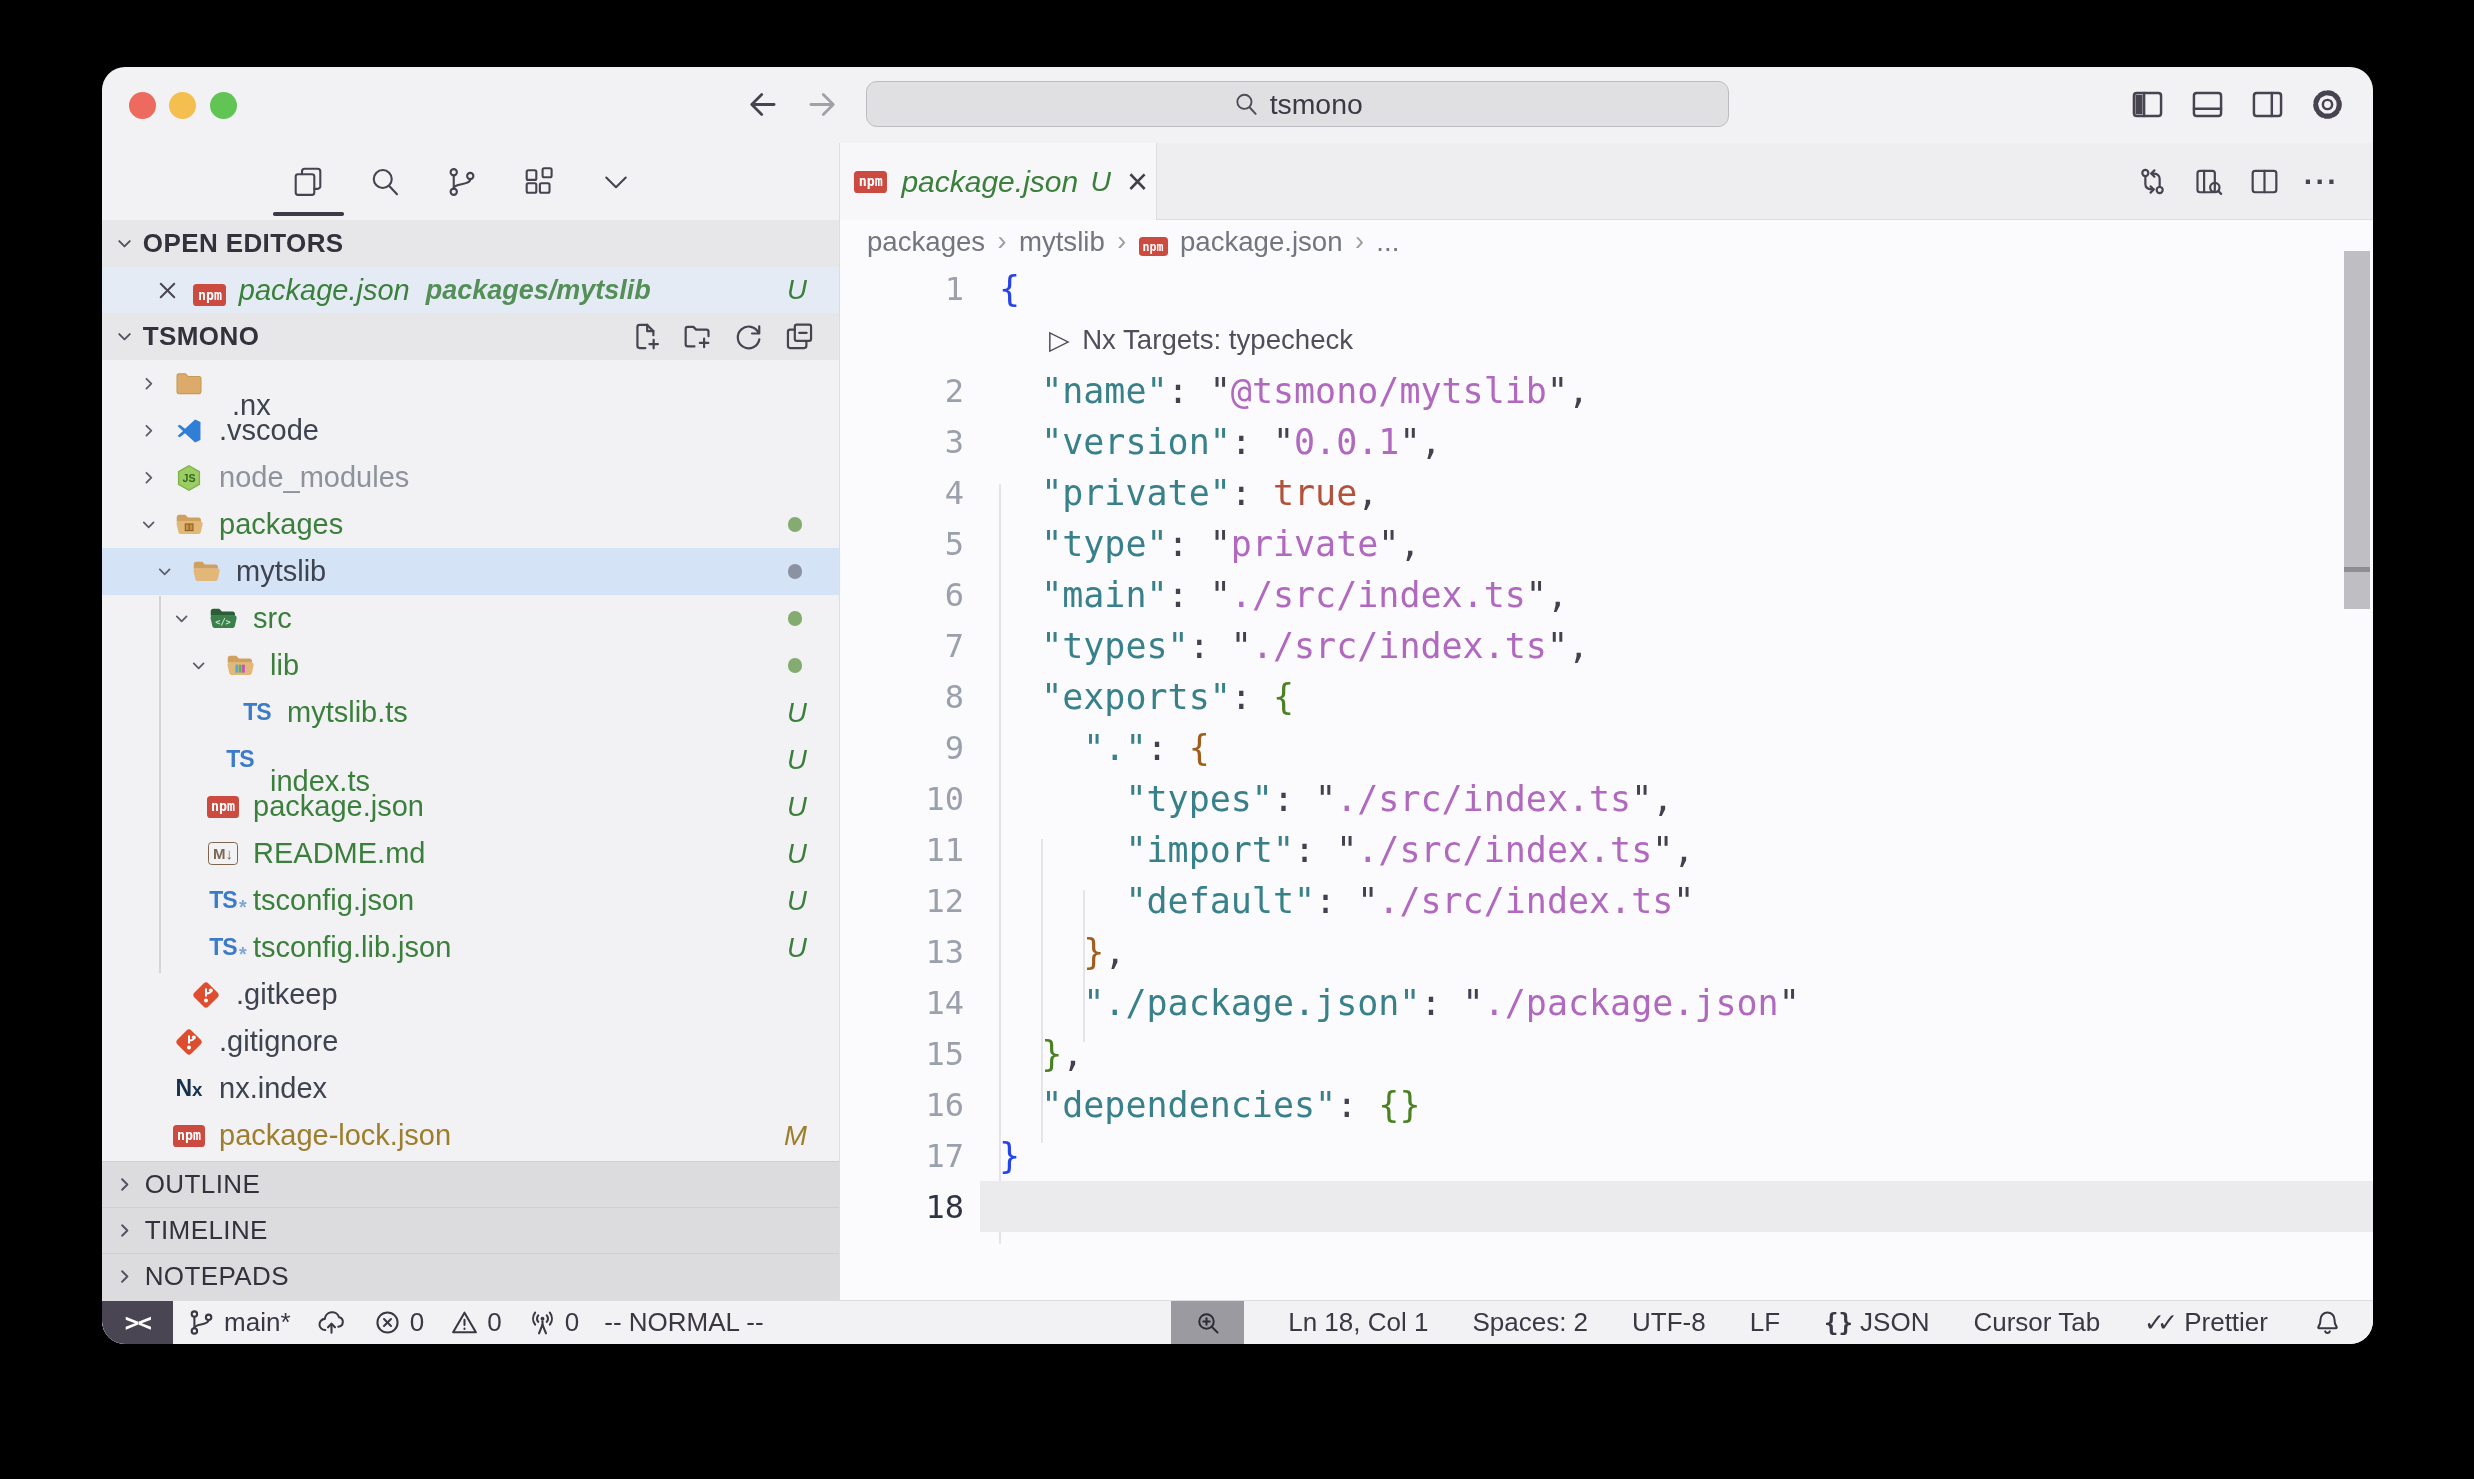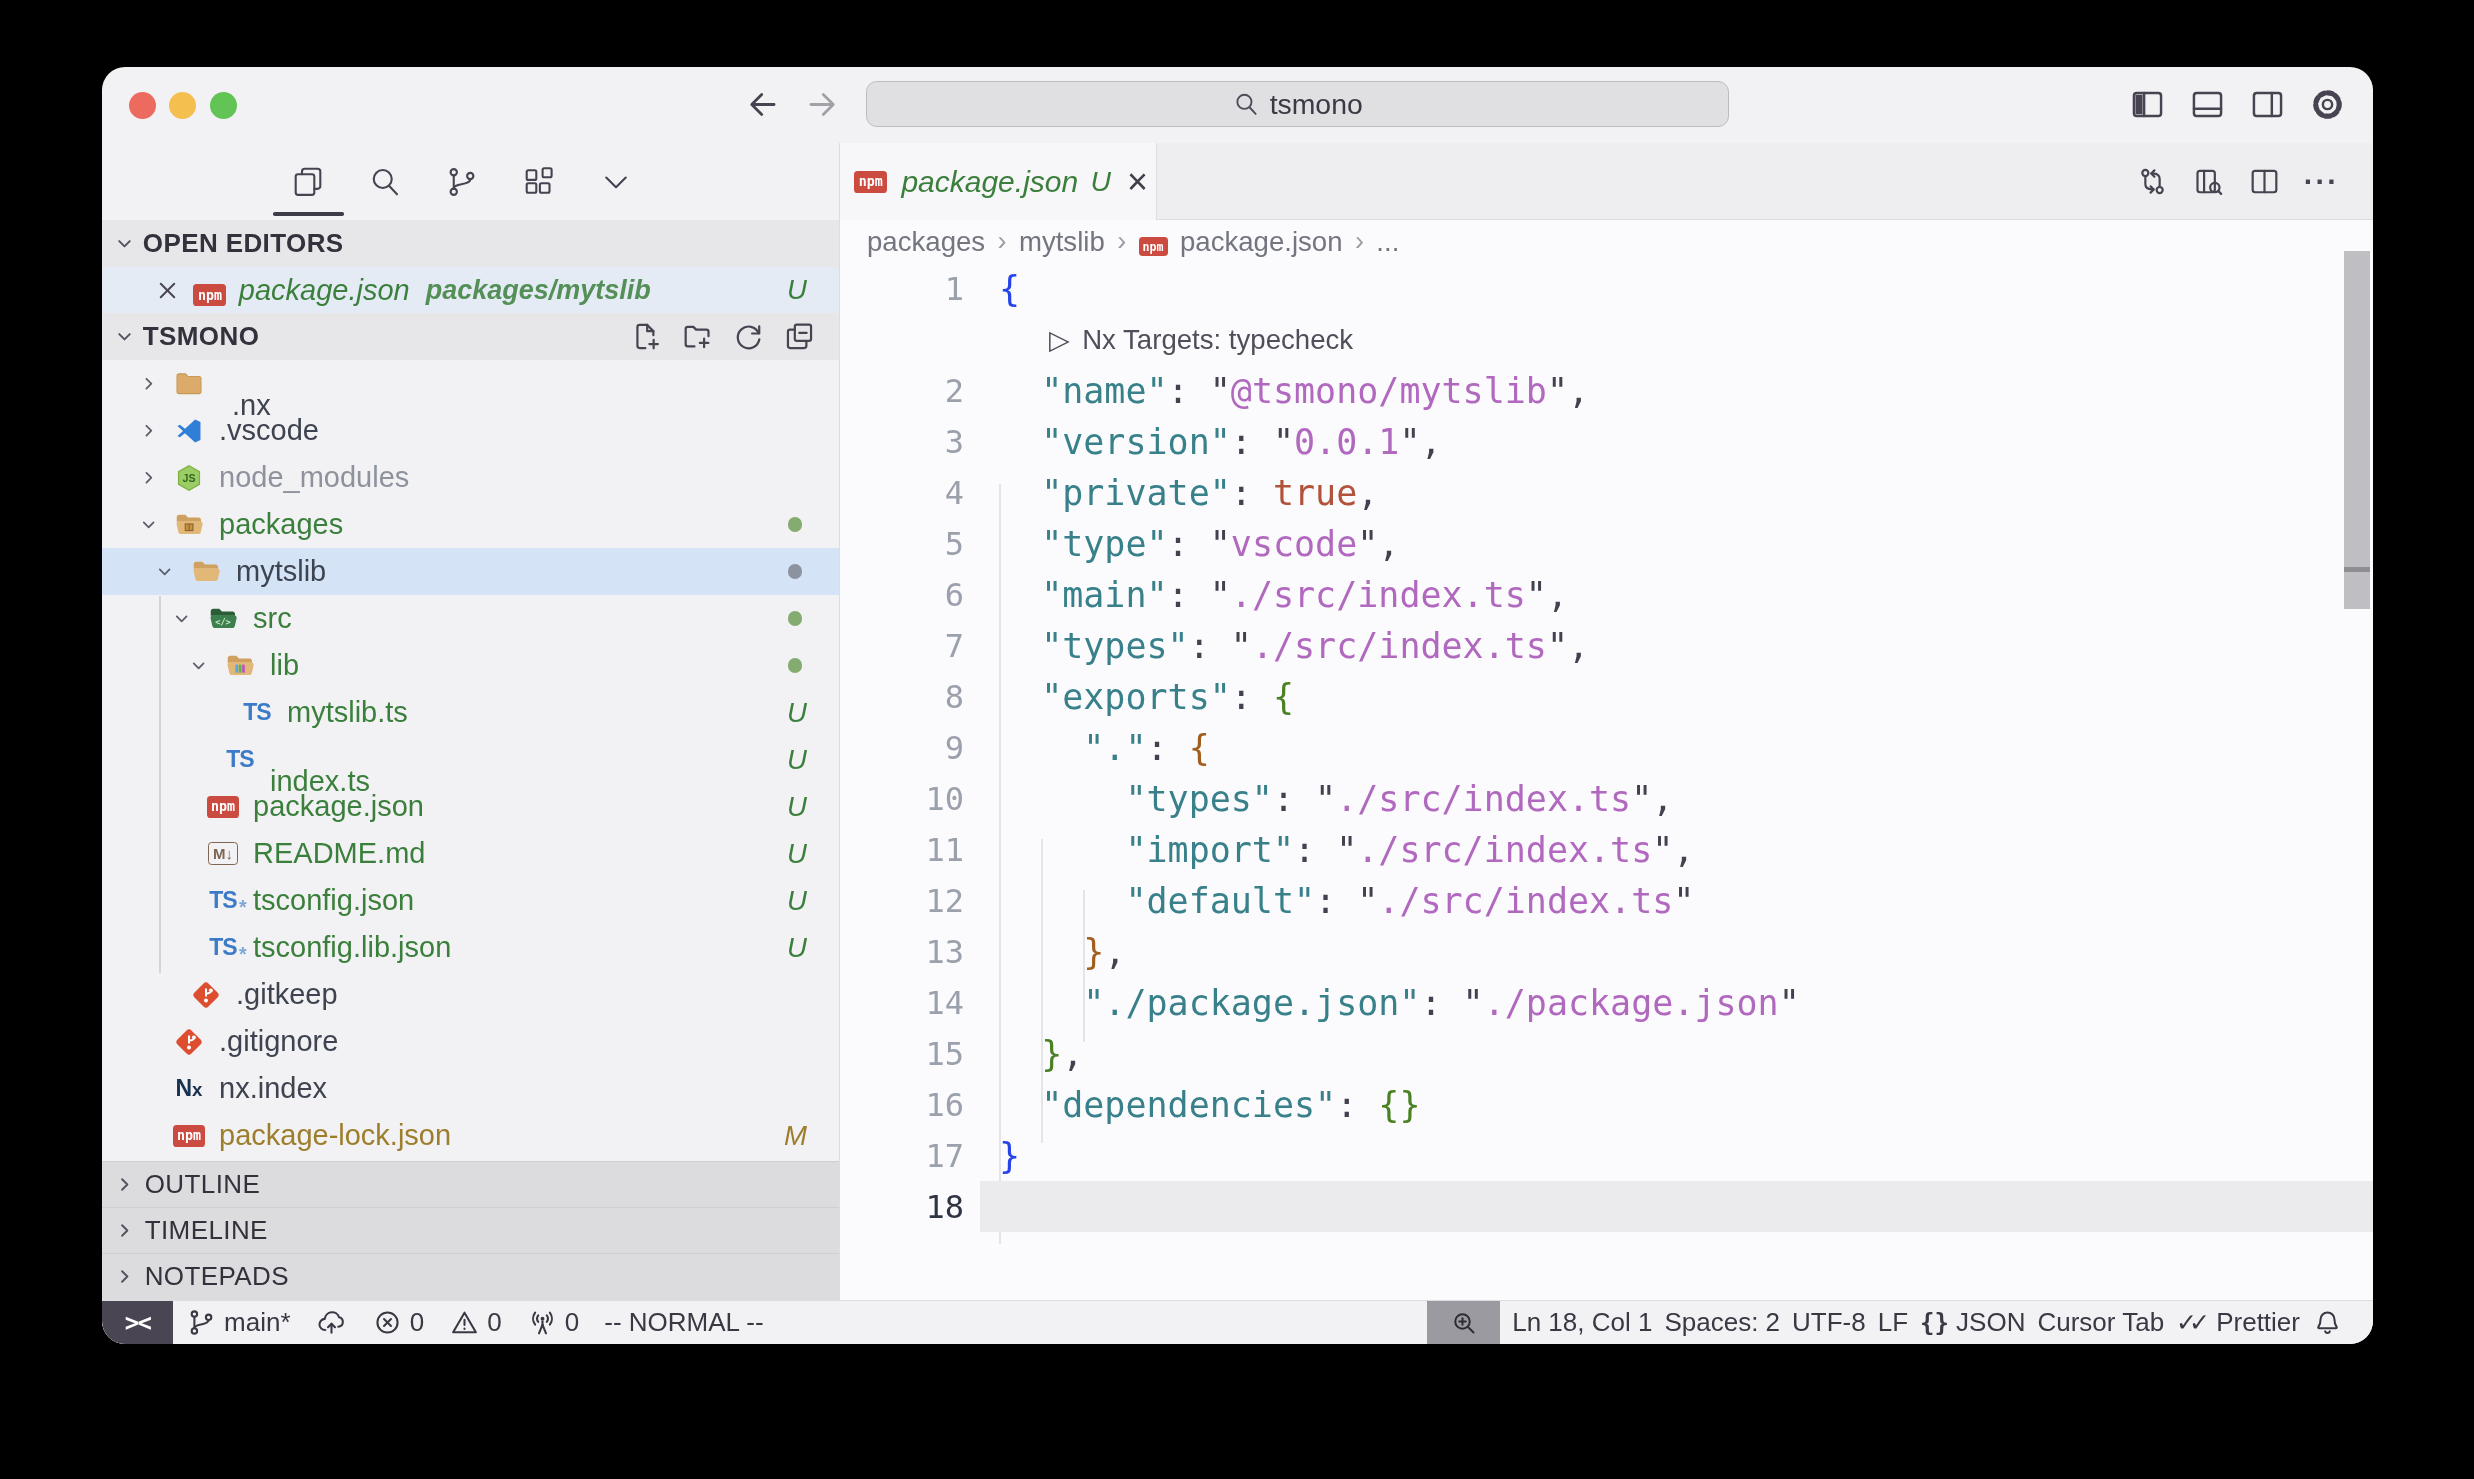--- a/index.html
+++ b/index.html
@@ -126,21 +126,21 @@
   
   .statusbar{position:absolute;left:0;bottom:0;width:100%;height:44px;
     background:var(--chrome-bg);border-top:0.9px solid var(--border);
     font-size:26px;color:var(--status-text);}
   .remote{position:absolute;left:0;top:0;width:71px;height:44px;background:var(--remote-bg);
     color:#fff;display:flex;align-items:center;justify-content:center;
     font-size:24px;font-weight:700;letter-spacing:-1.8px;border-bottom-left-radius:23px;
     font-family:"DejaVu Sans Mono",monospace;}
   .st-left{position:absolute;left:84px;top:0;height:43px;display:flex;align-items:center;gap:25px;}
   .st-right{position:absolute;right:0;top:0;height:43px;display:flex;align-items:center;
-    gap:12px;padding-right:30px;}
+    gap:44px;padding-right:30px;}
   .st-item{display:flex;align-items:center;gap:7.1px;white-space:nowrap;}
   .st-item .ic{width:31px;height:31px;}
   .zoombox{width:73px;height:43px;background:#9b9aa0;display:flex;align-items:center;
     justify-content:center;color:#2e2b36;}
   .zoombox .ic{width:30px;height:30px;}
   .braces{font-family:"DejaVu Sans Mono",monospace;font-size:24px;font-weight:700;}
   .dcheck{font-size:25px;letter-spacing:-8px;margin-right:7.1px;}
 
   
   .npm-ic{display:inline-flex;align-items:center;justify-content:center;width:33px;height:22px;
@@ -607,21 +607,21 @@
           <div class="crow">
             <div class="gut">3</div>
             <div class="ctext"><span class="tk-p">  </span><span class="tk-key">"version"</span><span class="tk-p">: </span><span class="tk-q">"</span><span class="tk-str">0.0.1</span><span class="tk-q">"</span><span class="tk-p">,</span></div>
           </div>
           <div class="crow">
             <div class="gut">4</div>
             <div class="ctext"><span class="tk-p">  </span><span class="tk-key">"private"</span><span class="tk-p">: </span><span class="tk-bool">true</span><span class="tk-p">,</span></div>
           </div>
           <div class="crow">
             <div class="gut">5</div>
-            <div class="ctext"><span class="tk-p">  </span><span class="tk-key">"type"</span><span class="tk-p">: </span><span class="tk-q">"</span><span class="tk-str">vscode</span><span class="tk-q">"</span><span class="tk-p">,</span></div>
+            <div class="ctext"><span class="tk-p">  </span><span class="tk-key">"type"</span><span class="tk-p">: </span><span class="tk-q">"</span><span class="tk-str">private</span><span class="tk-q">"</span><span class="tk-p">,</span></div>
           </div>
           <div class="crow">
             <div class="gut">6</div>
             <div class="ctext"><span class="tk-p">  </span><span class="tk-key">"main"</span><span class="tk-p">: </span><span class="tk-q">"</span><span class="tk-str">./src/index.ts</span><span class="tk-q">"</span><span class="tk-p">,</span></div>
           </div>
           <div class="crow">
             <div class="gut">7</div>
             <div class="ctext"><span class="tk-p">  </span><span class="tk-key">"types"</span><span class="tk-p">: </span><span class="tk-q">"</span><span class="tk-str">./src/index.ts</span><span class="tk-q">"</span><span class="tk-p">,</span></div>
           </div>
           <div class="crow">

